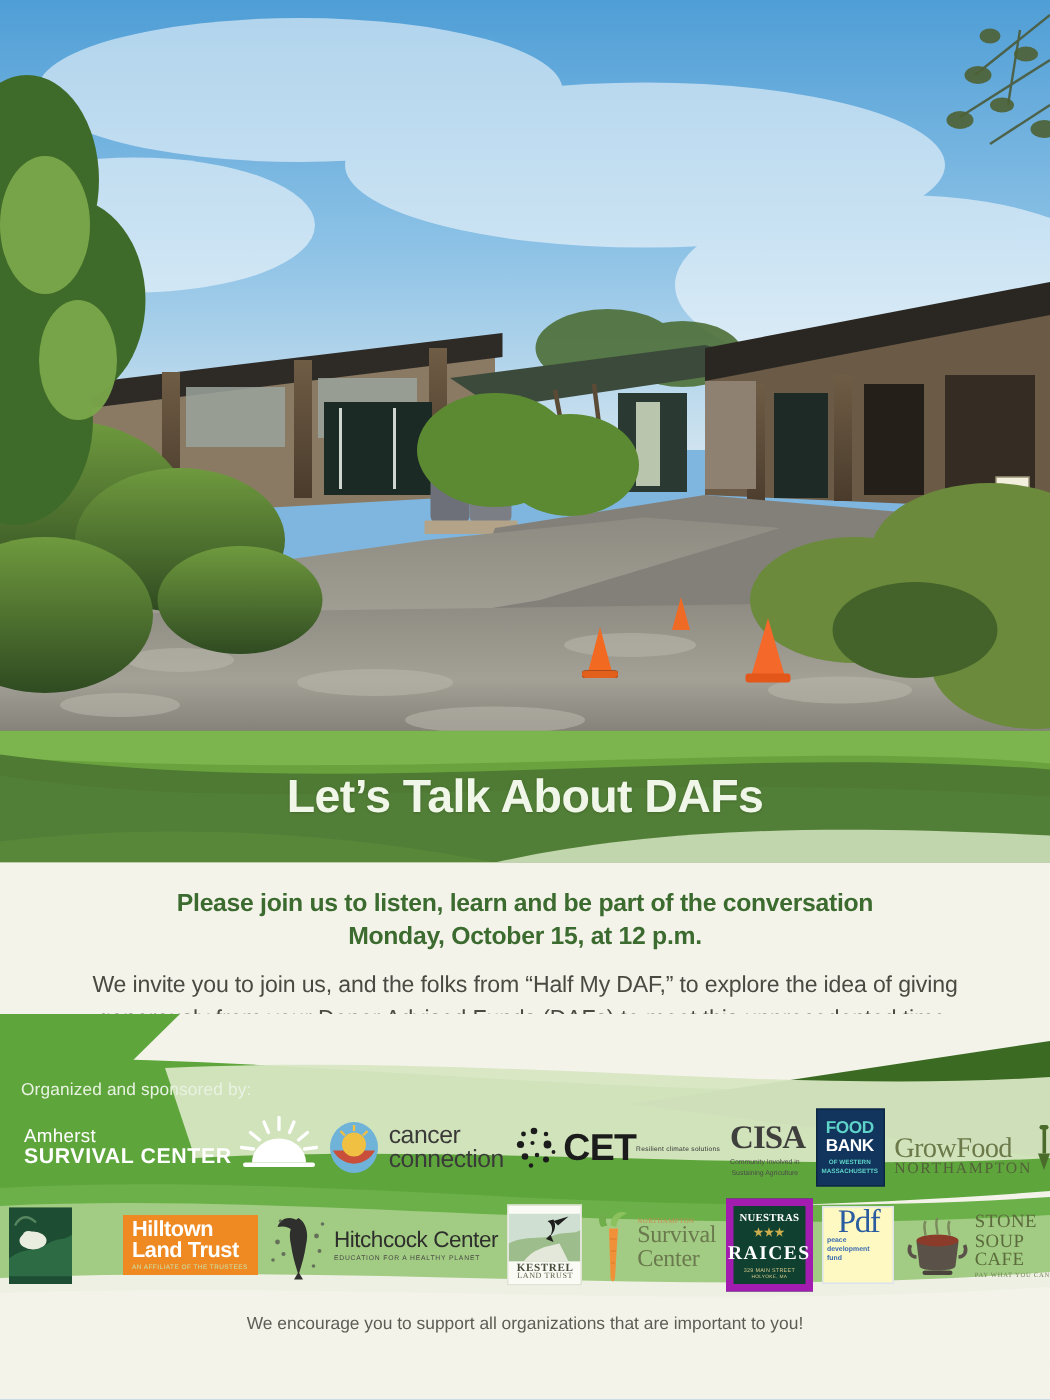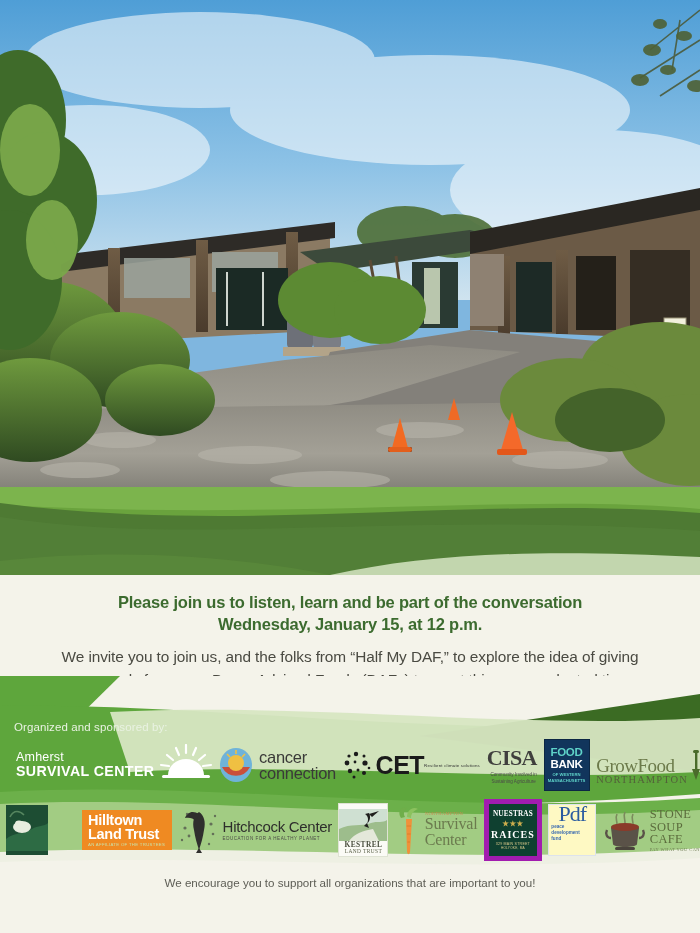--- a/index.html
+++ b/index.html
@@ -65,21 +65,21 @@
   .cancer{display:flex;align-items:center;gap:6px;}
   .cancer .txt{line-height:1.0;color:#3a3a38;font-size:16.5px;letter-spacing:-.3px;}
   .cancer .txt div:first-child{}
   .cancer .txt div:last-child{}
 
   .cet{display:flex;flex-direction:row;align-items:center;}
   .cet .top{display:flex;align-items:center;gap:3px;}
   .cet .word{font-size:25px;font-weight:bold;color:#1b1b1b;letter-spacing:-.5px;}
   .cet .tag{font-size:4.4px;color:#333;letter-spacing:.2px;margin-top:1px;}
 
-  .cisa{display:flex;flex-direction:column;align-items:flex-end;}
+  .cisa{display:flex;flex-direction:column;align-items:flex-start;}
   .cisa .word{font-size:22px;font-weight:bold;color:#3f3f3d;letter-spacing:-.6px;font-family:"Liberation Serif",serif;}
   .cisa .tag{font-size:4.6px;color:#4a4a48;line-height:1.5;text-align:center;margin-top:1px;}
 
   .foodbank{
     background:#11355c;width:44px;height:50px;display:flex;flex-direction:column;
     align-items:center;justify-content:center;border:1px solid #0c2744;
   }
   .foodbank .fb1{color:#5fd3c9;font-size:11.5px;font-weight:bold;line-height:1;letter-spacing:-.3px;}
   .foodbank .fb2{color:#ffffff;font-size:11.5px;font-weight:bold;line-height:1.05;letter-spacing:-.3px;}
   .foodbank .fb3{color:#5fd3c9;font-size:4.2px;font-weight:bold;line-height:1.3;margin-top:2px;text-align:center;}
@@ -108,21 +108,21 @@
 
   .nsc{display:flex;align-items:center;gap:4px;}
   .nsc .nt{line-height:1.0;font-family:"Liberation Serif",serif;}
   .nsc .n0{font-size:4.6px;color:#c88a50;letter-spacing:.3px;}
   .nsc .n1{font-size:16px;color:#6b7a4e;letter-spacing:-.2px;}
   .nsc .n2{font-size:16px;color:#6b7a4e;letter-spacing:-.2px;}
 
   .nuestras{width:48px;height:52px;background:#0f4030;border:5px solid #a21caf;display:flex;flex-direction:column;align-items:center;justify-content:center;}
   .nuestras .u1{color:#fff;font-size:7.2px;font-weight:bold;letter-spacing:.2px;font-family:"Liberation Serif",serif;}
   .nuestras .u2{color:#cfae4e;font-size:7.4px;font-weight:bold;letter-spacing:.4px;margin:1px 0;}
-  .nuestras .u3{color:#fff;font-size:10px;font-weight:bold;letter-spacing:1px;font-family:"Liberation Serif",serif;}
+  .nuestras .u3{color:#fff;font-size:13px;font-weight:bold;letter-spacing:1px;font-family:"Liberation Serif",serif;}
   .nuestras .u4{color:#d9c98a;font-size:3.6px;letter-spacing:.2px;margin-top:2px;}
   .nuestras .u5{color:#d9c98a;font-size:3.2px;letter-spacing:.2px;}
 
   .pdf{width:46px;height:50px;background:#fef9c3;border:1px solid #dde3ec;display:flex;flex-direction:column;align-items:center;justify-content:flex-start;}
   .pdf .p1{font-size:22px;color:#2b5ca0;font-family:"Liberation Serif",serif;line-height:.85;letter-spacing:-1px;}
   .pdf .p2{font-size:4.6px;color:#3a6bb0;line-height:1.35;text-align:left;width:100%;padding-left:4px;font-weight:bold;}
 
   .stone{display:flex;align-items:center;gap:3px;}
   .stone .st{line-height:1.0;text-align:left;font-family:"Liberation Serif",serif;}
   .stone .s1{font-size:12.5px;color:#5b6b3c;letter-spacing:.3px;}
@@ -288,25 +288,28 @@
   <div class="banner">
     <svg viewBox="0 0 700 88" preserveAspectRatio="none">
       <rect x="0" y="0" width="700" height="88" fill="#6aa33d"></rect>
       <path d="M0,0 L700,0 L700,22 C520,6 300,34 0,18 Z" fill="#7cb44d"></path>
       <path d="M0,16 C240,48 470,8 700,26 L700,88 L0,88 Z" fill="#4e7a33"></path>
       <path d="M0,30 C190,60 400,24 700,44 L700,88 L0,88 Z" fill="#548038" opacity=".85"></path>
       <path d="M330,88 C430,66 540,62 700,70 L700,88 Z" fill="#c2d6ae"></path>
       <path d="M0,74 C120,60 240,70 330,88 L0,88 Z" fill="#5d8c3c" opacity=".6"></path>
     </svg>
   </div>
+  <div class="banner-title">
+    <span>Let’s Talk About DAFs</span>
+  </div>
 
   <div class="bodywrap">
     <div class="lead">
       <div>Please join us to listen, learn and be part of the conversation</div>
-      <div>Wednesday, January 15, at 12 p.m.</div>
+      <div>Monday, October 15, at 12 p.m.</div>
     </div>
     <div class="para">We invite you to join us, and the folks from “Half My DAF,” to explore the idea of giving generously from your Donor Advised Funds (DAFs) to meet this unprecedented time. Let’s come together to create a sustainable, healthy, resilient, and just future for Western Massachusetts.</div>
   </div>
 
   <div class="sponsors">
     <svg class="bg" viewBox="0 0 700 233" preserveAspectRatio="none">
       <rect x="0" y="0" width="700" height="233" fill="#f4f3ea"></rect>
 
       <path d="M0,0 L120,0 L0,118 Z" fill="#5ea63c"></path>
 

